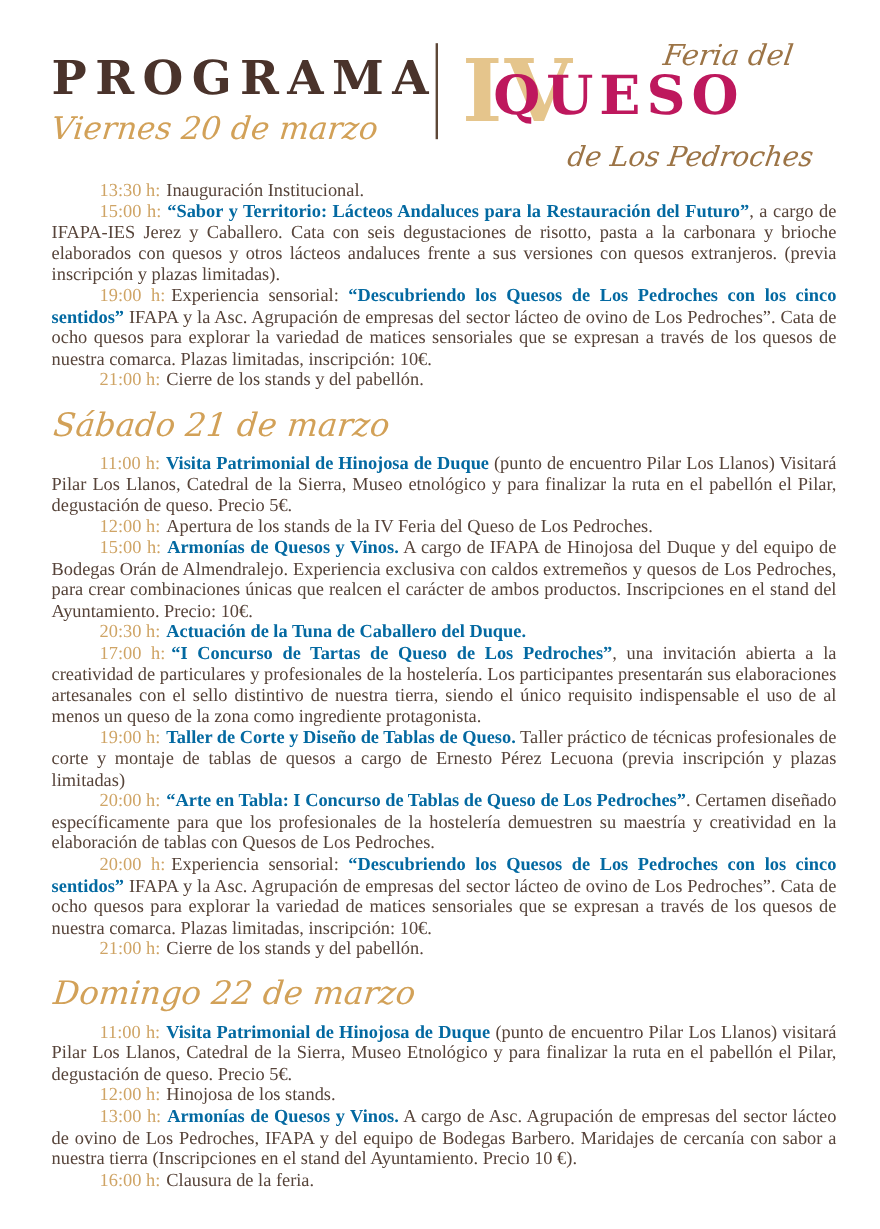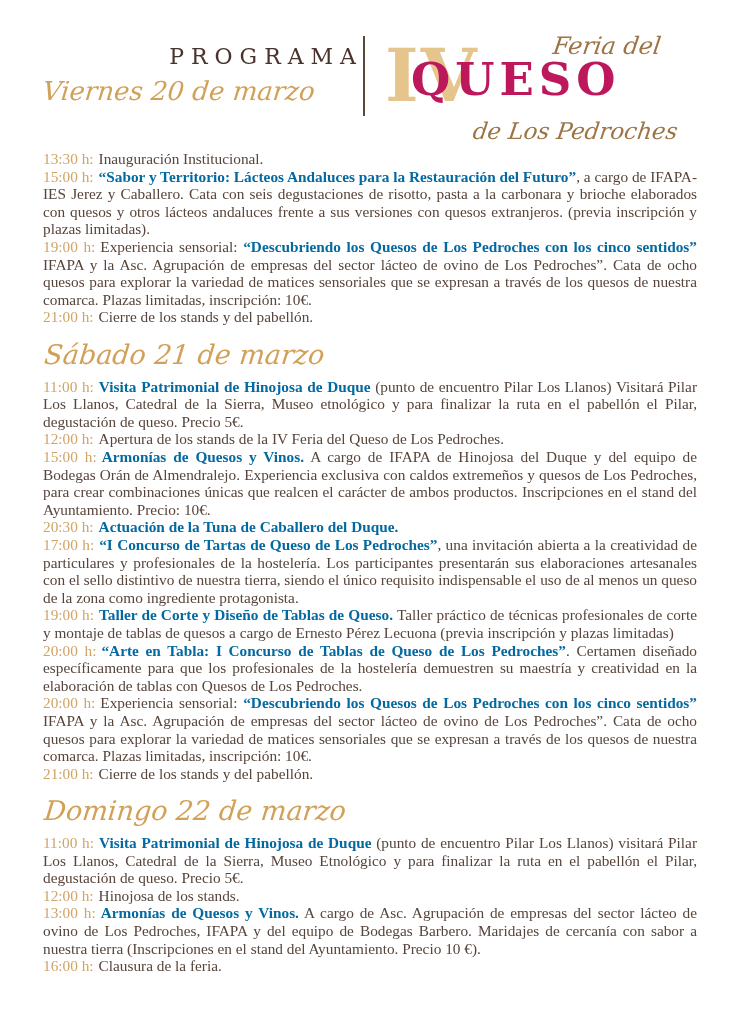--- a/index.html
+++ b/index.html
@@ -4,21 +4,21 @@
 <style>
   html, body { margin: 0; padding: 0; background: #ffffff; }
   body { width: 733px; min-height: 1024px; font-family: "Liberation Serif", serif; }
   .page { box-sizing: border-box; width: 733px; min-height: 1024px; padding: 30px 36px 24px 43px; background: #ffffff; }
 
   
   .header { display: flex; align-items: flex-start; }
   .header-left { width: 320px; flex-shrink: 0; }
   .title {
     font-family: "DejaVu Serif", serif;
-    font-size: 22px; font-weight: 400; line-height: 1;
+    font-size: 39px; font-weight: 700; line-height: 1;
     letter-spacing: 7px; color: #4a332b;
     margin: 16px 0 10px 0;
     text-align: right;
   }
   .script {
     font-family: "DejaVu Serif", serif;
     font-style: italic; color: #d2a158;
     display: inline-block; transform: skewX(-6deg);
   }
   .date-script { font-size: 26px; line-height: 1; }
@@ -51,21 +51,21 @@
   .section-heading {
     font-family: "DejaVu Serif", serif; font-style: italic;
     font-size: 27px; line-height: 1.1; color: #d2a158;
     margin: 14px 0 8px 0; display: block; transform: skewX(-6deg);
     transform-origin: left bottom;
   }
   .item {
     margin: 0; text-align: justify;
     font-size: 15.3px; line-height: 17.6px; color: #57443a;
   }
-  .time { color: #cfa465; margin-right: 5px; white-space: nowrap; }
+  .time { color: #cfa465; margin-right: 5px; white-space: nowrap; margin-left: 40px; }
   .seg.bold { font-weight: 700; color: #0369a1; }
 </style>
 </head>
 <body>
 
 <div class="page">
 
   <div class="header">
     <div class="header-left">
       <h1 class="title">PROGRAMA</h1>

